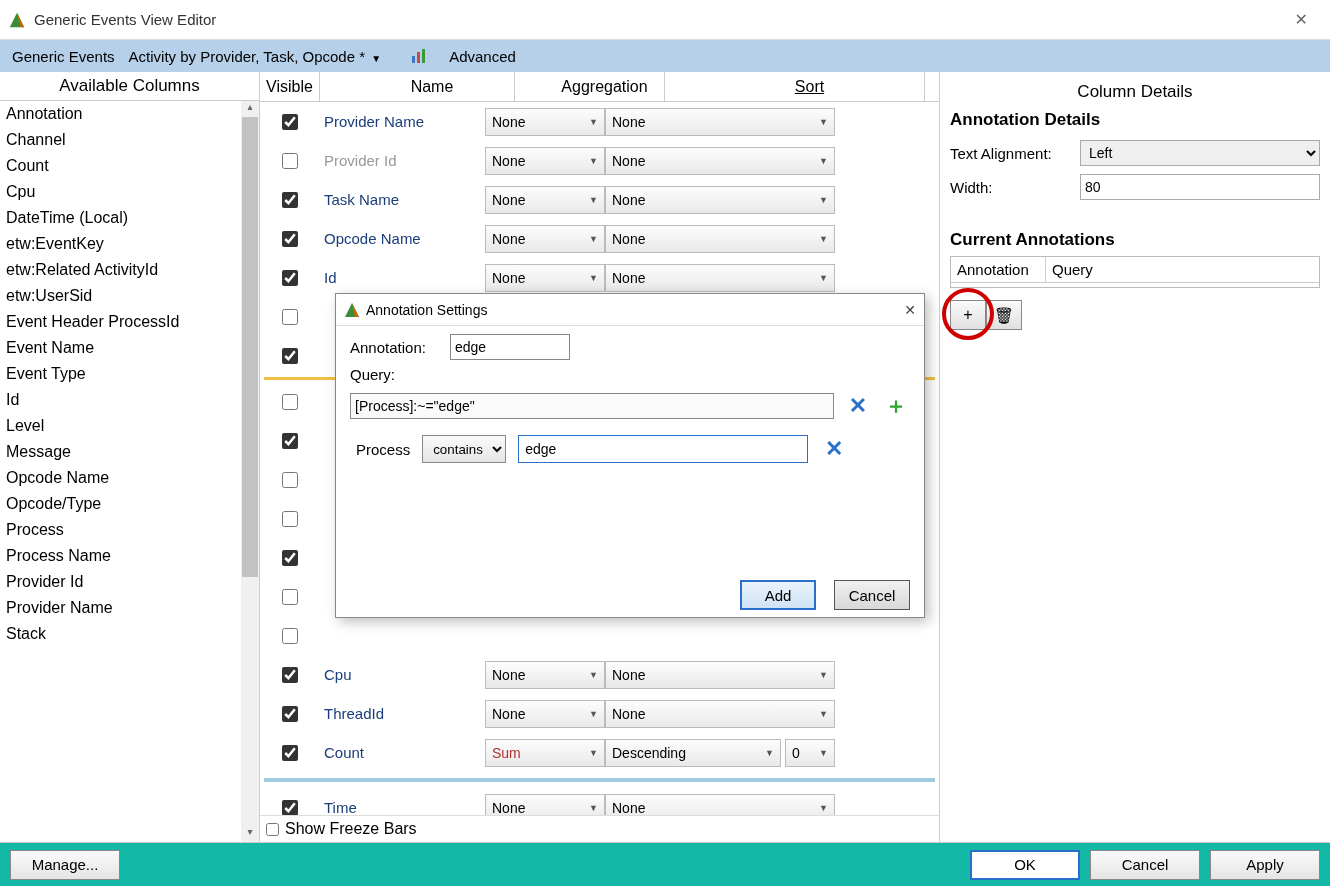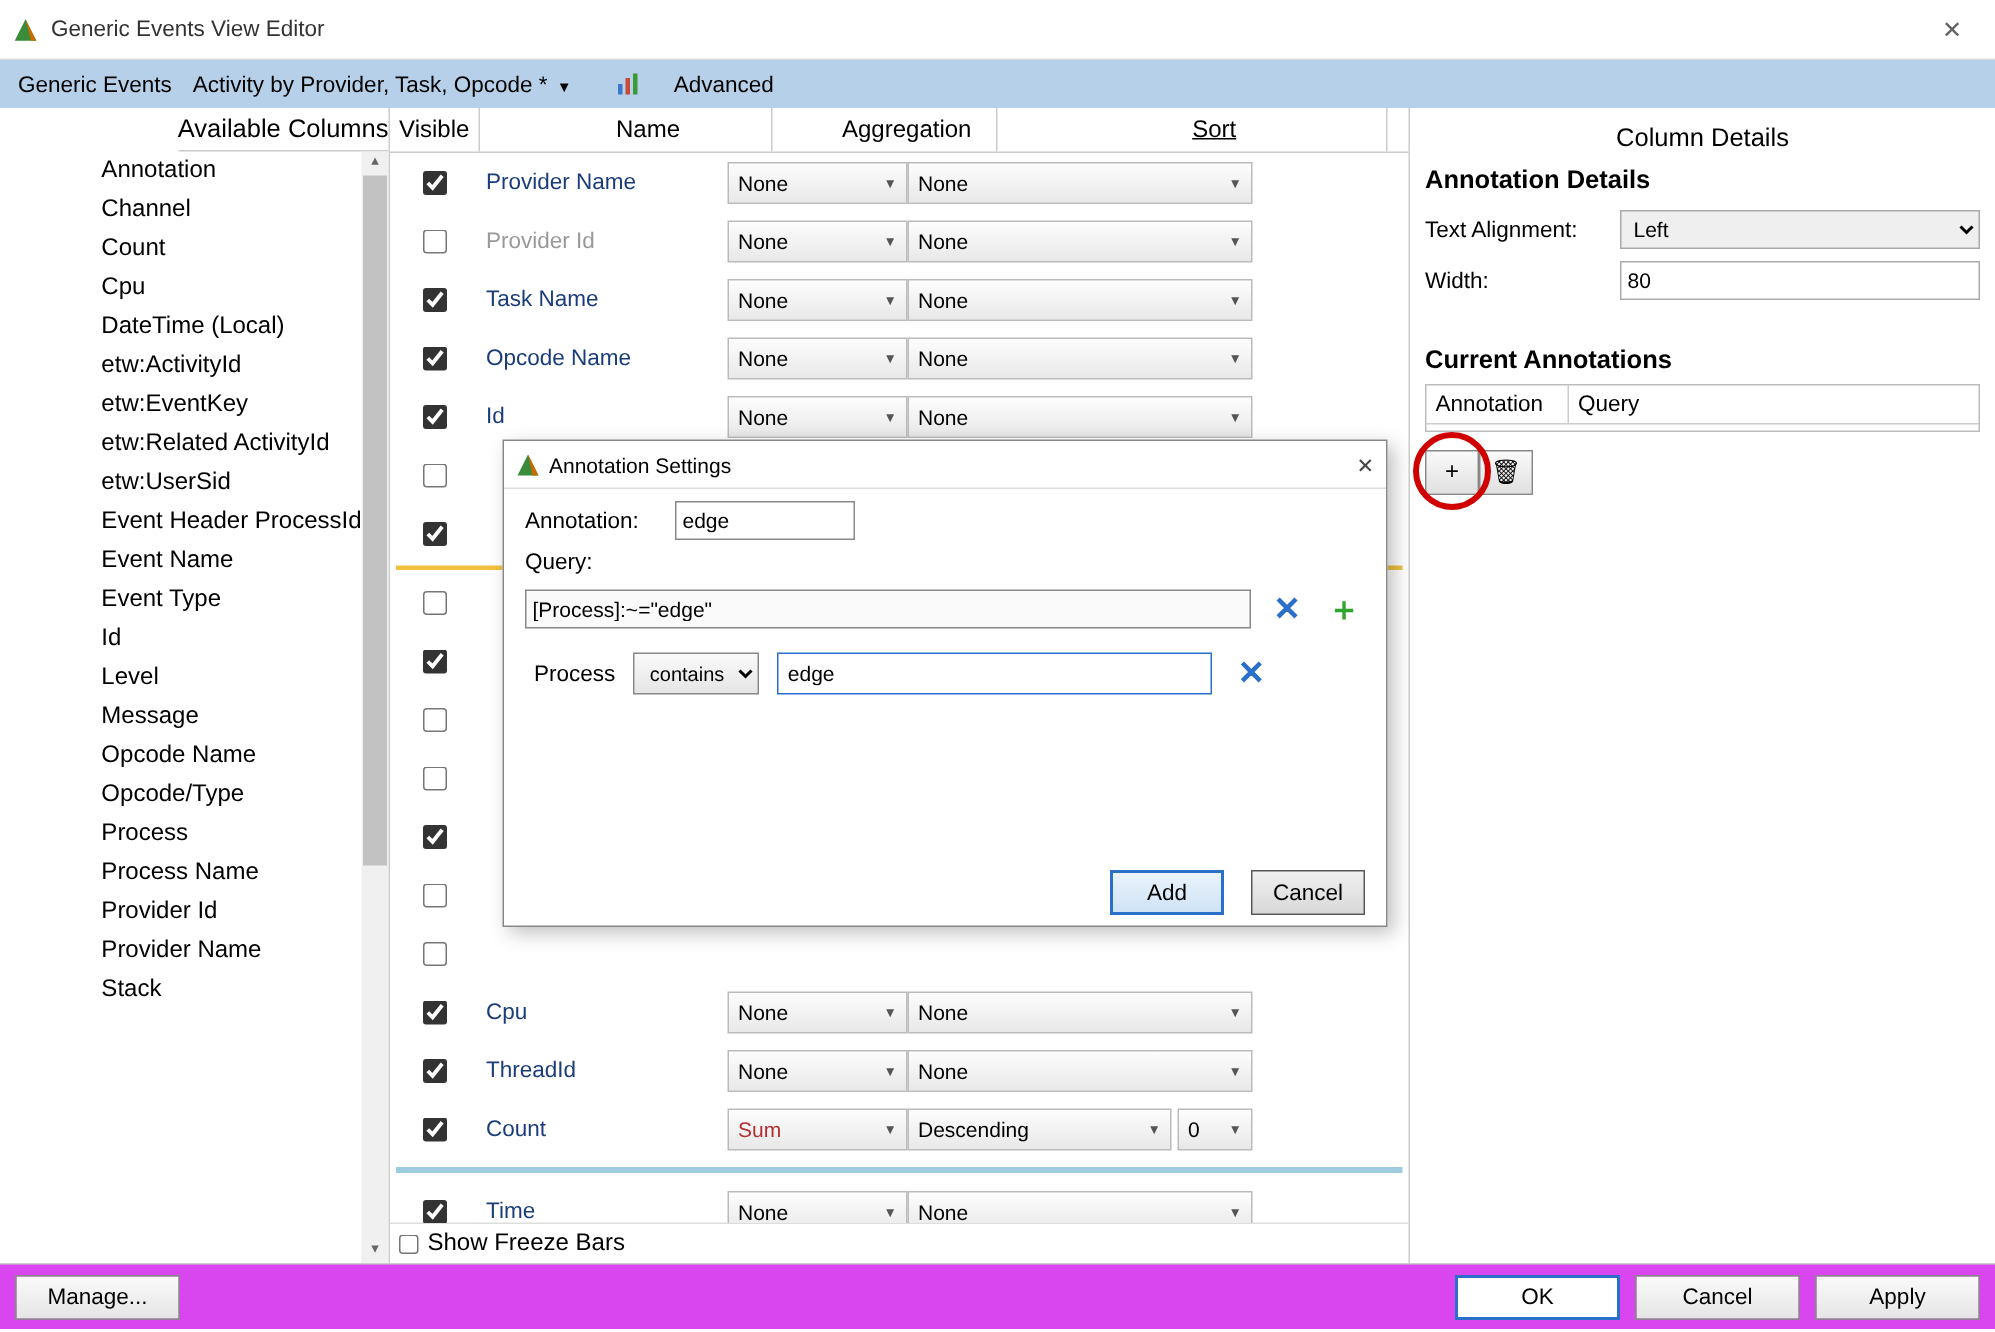--- a/index.html
+++ b/index.html
@@ -6,21 +6,21 @@
 body { font-family: "Segoe UI", Arial, sans-serif; font-size: 14px; background: #fff; color: #000; width: 1330px; height: 888px; overflow: hidden; position: relative; }
 .titlebar { height: 40px; display: flex; align-items: center; padding: 0 8px; border-bottom: 1px solid #ddd; justify-content: space-between; }
 .titlebar-left { display: flex; align-items: center; gap: 8px; }
 .app-icon { width: 18px; height: 18px; }
 .titlebar-title { font-size: 15px; color: #333; }
 .close-x { font-size: 16px; color: #666; padding: 6px 14px; }
 .menubar { height: 32px; background: #b6d0e9; display: flex; align-items: center; padding: 0 8px; gap: 6px; font-size: 15px; }
 .menubar .menu-item { padding: 2px 4px; }
 .menubar .dropdown-arrow { font-size: 10px; margin-left: 2px; }
 .main { display: flex; height: 770px; }
-.col-left { width: 260px; border-right: 1px solid #ccc; display: flex; flex-direction: column; align-items: flex-end; }
+.col-left { width: 260px; border-right: 1px solid #ccc; display: flex; flex-direction: column; }
 .col-center { flex: 1; border-right: 1px solid #ccc; display: flex; flex-direction: column; position: relative; }
 .col-right { width: 390px; padding: 6px 10px; }
 .section-header { text-align: center; font-size: 17px; padding: 4px 0; border-bottom: 1px solid #ccc; }
 .list-wrap { flex: 1; display: flex; overflow: hidden; }
 .avail-list { flex: 1; overflow-y: auto; padding-left: 6px; }
 .avail-list div { font-size: 16px; padding: 4px 0; }
 .scrollbar { width: 18px; background: #f0f0f0; position: relative; }
 .scroll-thumb { position: absolute; left: 1px; width: 16px; background: #c2c2c2; }
 .scroll-arrow { height: 16px; text-align: center; font-size: 10px; color: #666; background: #f0f0f0; position: absolute; left:0; right:0;}
 .manage-btn { margin: 4px auto; width: 140px; height: 28px; border: 1px solid #888; background: #e6e6e6; font-size: 15px; }
@@ -45,21 +45,21 @@
 .detail-row { display: flex; align-items: center; margin-bottom: 8px; }
 .detail-row label { width: 130px; font-size: 15px; }
 .detail-row select, .detail-row input { flex:1; height: 26px; border:1px solid #aaa; padding: 0 4px; font-size:14px;}
 .annot-section-title { font-weight: bold; font-size: 17px; margin-top: 30px; margin-bottom: 6px; }
 .annot-table { border:1px solid #bbb; }
 .annot-table-header { display:flex; border-bottom:1px solid #ccc;}
 .annot-table-header div { padding:4px 6px; border-right:1px solid #ccc; font-size:15px;}
 .annot-buttons { margin-top: 12px; display:flex; gap: 0; align-items:center;}
 .small-btn { width:36px; height:30px; border:1px solid #888; background:linear-gradient(#fafafa,#e0e0e0); font-size:16px; display:flex; align-items:center; justify-content:center;}
 .circle-highlight { position:absolute; width:52px; height:52px; border:4px solid #d00000; border-radius:50%; pointer-events:none;}
-.footer { height: 44px; border-top:1px solid #ccc; display:flex; justify-content: space-between; align-items:center; padding: 0 10px; background:#d946ef;}
+.footer { height: 44px; border-top:1px solid #ccc; display:flex; justify-content: space-between; align-items:center; padding: 0 10px; background:#14b8a6;}
 .footer-right { display:flex; gap:10px;}
 .footer button { width:110px; height:30px; border:1px solid #888; background:linear-gradient(#fafafa,#e5e5e5); font-size:15px;}
 .footer button.primary { border:2px solid #2a6fc9; background:#fff;}
 .dialog { position:absolute; left:335px; top:293px; width:590px; height:325px; background:#fff; border:1px solid #888; box-shadow: 4px 4px 12px rgba(0,0,0,0.25); z-index: 100; display:flex; flex-direction:column;}
 .dialog-titlebar { height:32px; display:flex; align-items:center; padding:0 8px; justify-content:space-between; border-bottom:1px solid #ddd;}
 .dialog-body { flex:1; padding: 8px 14px; font-size:15px;}
 .dlg-row { display:flex; align-items:center; gap:10px; margin-bottom:6px;}
 .dlg-row label { width: 90px; }
 .dlg-row input[type=text] { border:1px solid #888; height:26px; padding:0 4px; font-size:14px;}
 .query-input { flex:1; height:30px; border:1px solid #888; padding: 0 6px; font-size:14px; background:#fafafa;}
@@ -108,21 +108,20 @@
 
   <div class="col-left">
     <div class="section-header">Available Columns</div>
     <div class="list-wrap">
       <div class="avail-list" id="avail-list">
           <div>Annotation</div>
           <div>Channel</div>
           <div>Count</div>
           <div>Cpu</div>
           <div>DateTime (Local)</div>
-          <div>etw:ActivityId</div>
           <div>etw:EventKey</div>
           <div>etw:Related ActivityId</div>
           <div>etw:UserSid</div>
           <div>Event Header ProcessId</div>
           <div>Event Name</div>
           <div>Event Type</div>
           <div>Id</div>
           <div>Level</div>
           <div>Message</div>
           <div>Opcode Name</div>

